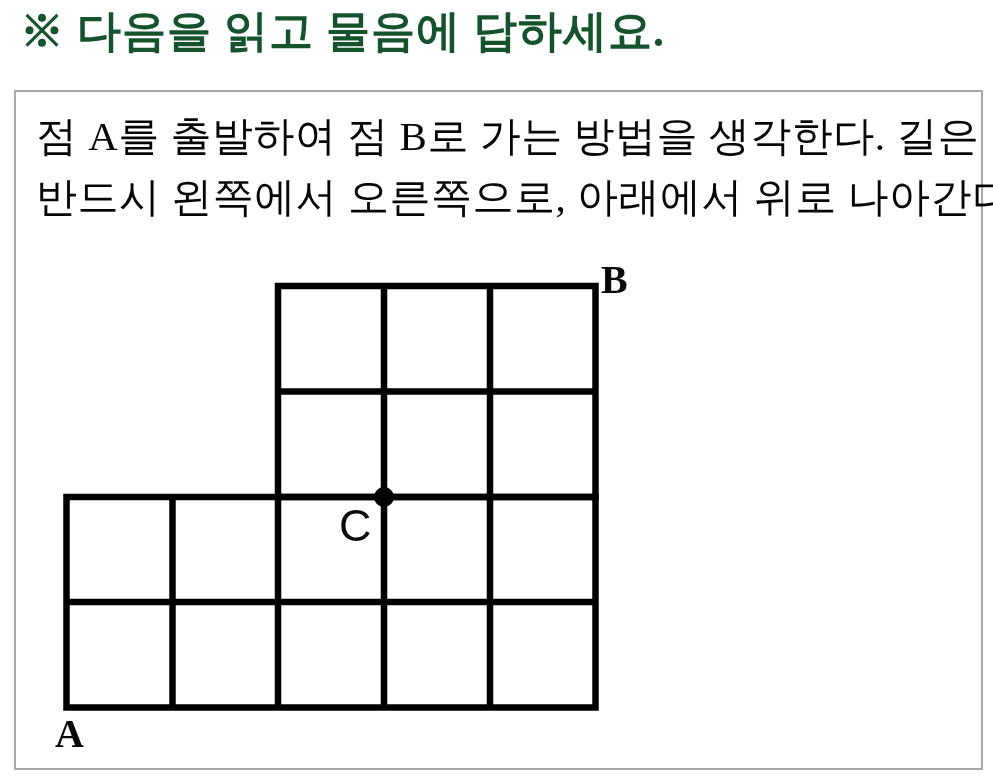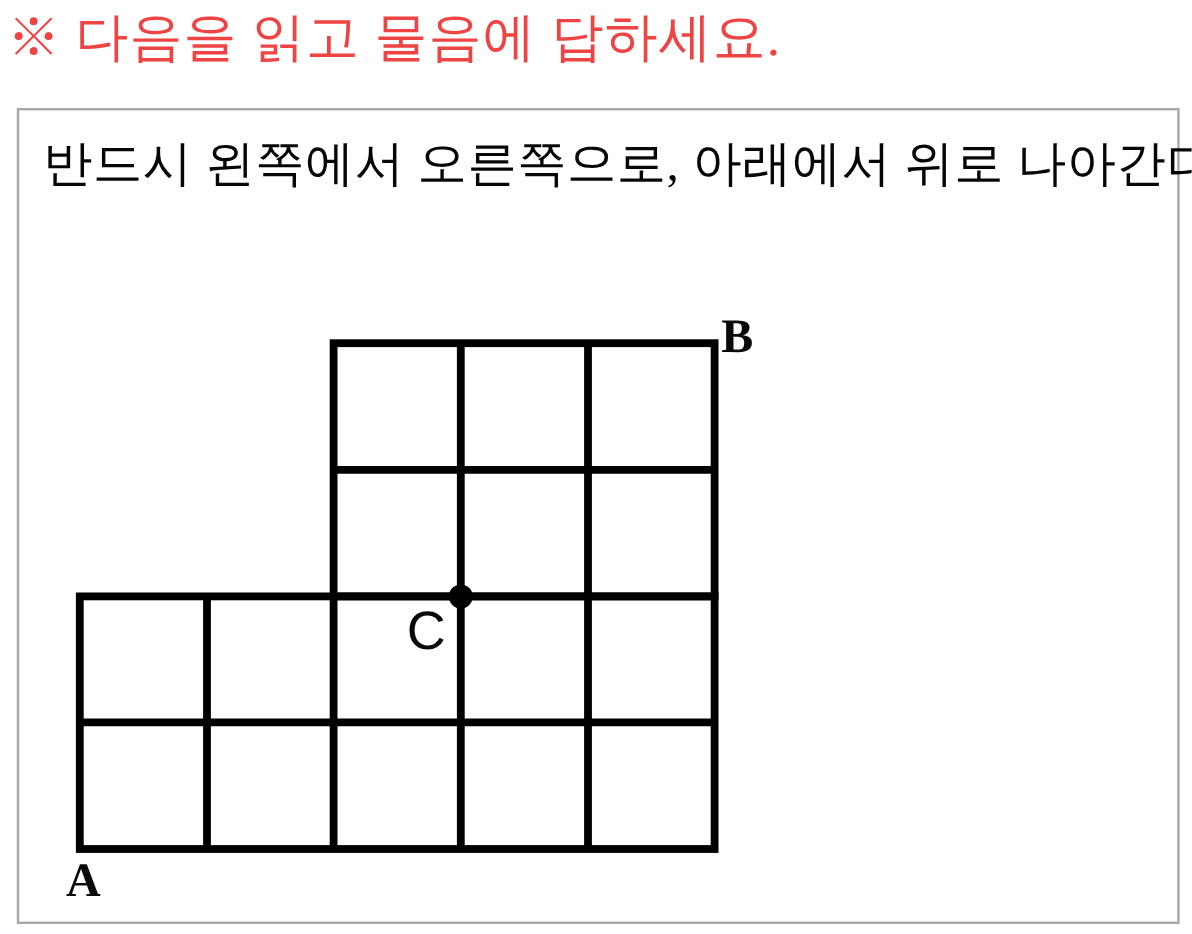--- a/index.html
+++ b/index.html
@@ -13,27 +13,27 @@
     color: #000000;
   }
   .page {
     position: relative;
     width: 993px;
     height: 778px;
     background: #ffffff;
   }
   .heading {
     position: absolute;
-    left: 6px;
+    left: 20px;
     top: 2px;
     font-size: 44px;
-    font-weight: 400;
+    font-weight: 700;
     letter-spacing: 1px;
     white-space: nowrap;
-    color: #ef4444;
+    color: #14532d;
   }
   .problem-box {
     position: absolute;
     left: 14px;
     top: 90px;
     width: 965px;
     height: 676px;
     border: 2px solid #a8a8a8;
     background: #ffffff;
   }
@@ -78,20 +78,21 @@
 </style>
 </head>
 <body>
 
 <div class="page">
 
   <div class="heading">※ 다음을 읽고 물음에 답하세요.</div>
 
   <div class="problem-box">
     <div class="problem-text">
+      <div class="line">점 A를 출발하여 점 B로 가는 방법을 생각한다. 길은</div>
       <div class="line">반드시 왼쪽에서 오른쪽으로, 아래에서 위로 나아간다.</div>
     </div>
   </div>
 
   <svg class="figure-svg" viewBox="0 0 993 778">
 
     <g class="grid-stroke" stroke-width="6.5" stroke="#000000">
 
       <rect x="278" y="286" width="317.5" height="211"></rect>
 

